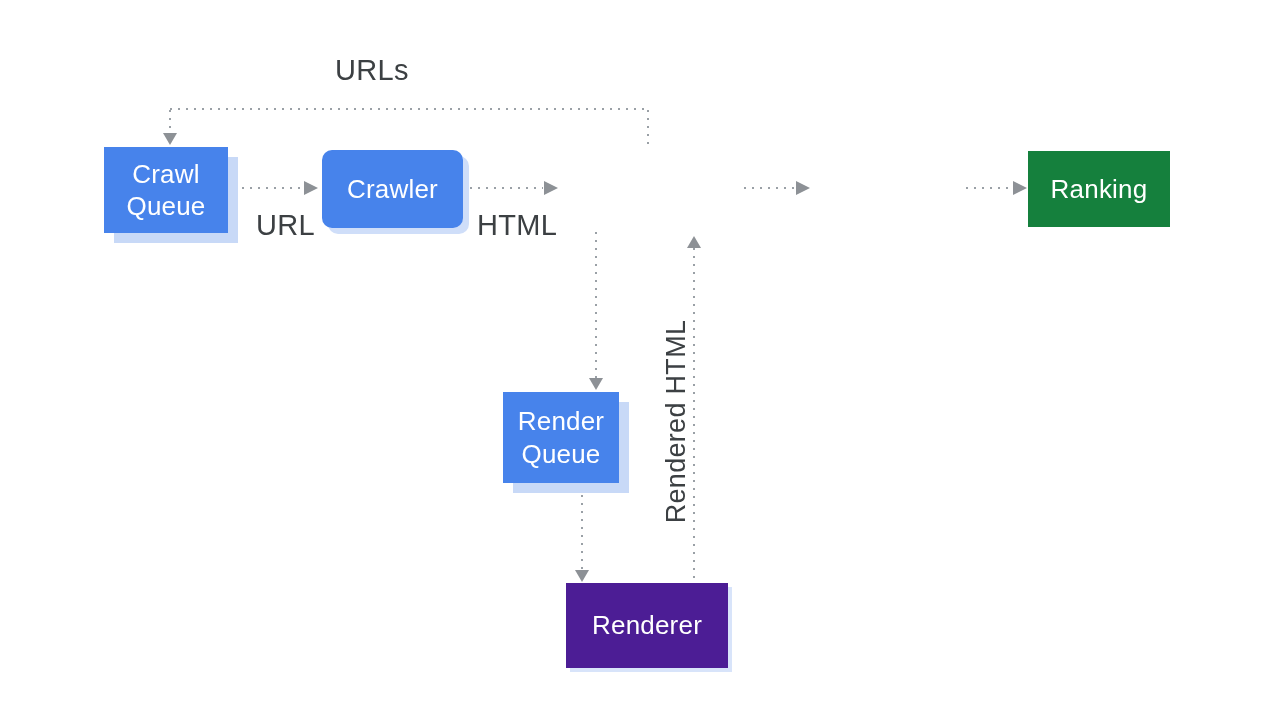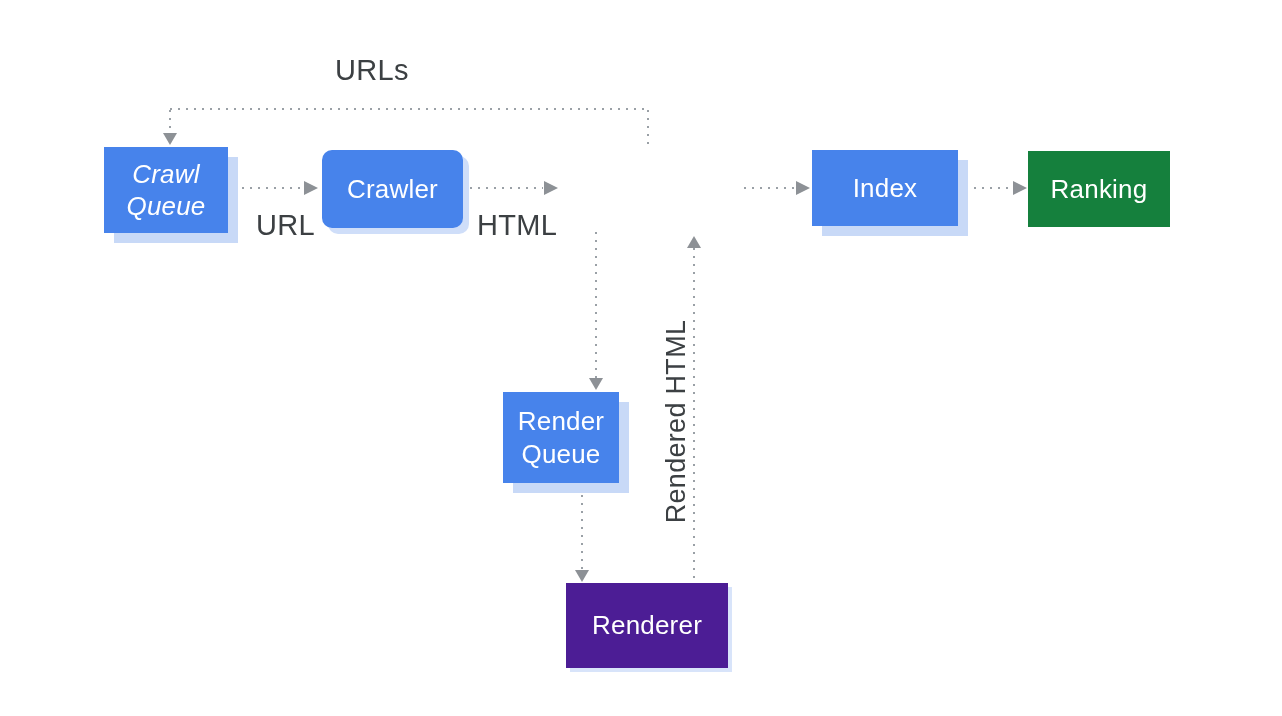--- a/index.html
+++ b/index.html
@@ -21,21 +21,21 @@
     color: #ffffff;
     font-size: 26px;
     line-height: 1.25;
     letter-spacing: 0.2px;
     white-space: pre-line;
   }
   .shadow-lg { box-shadow: 10px 10px 0 #c8d9f7; }
   .shadow-md { box-shadow: 6px 6px 0 #cfdef9; border-radius: 10px; }
   .shadow-sm { box-shadow: 4px 4px 0 #d8e4fa; }
 
-  .n-crawl-queue  { left:104px;  top:147px; width:124px; height:86px;font-style:italic; }
+  .n-crawl-queue  { left:104px;  top:147px; width:124px; height:86px; }
   .n-crawler      { left:322px;  top:150px; width:141px; height:78px; }
   .n-processing   { left:561px;  top:150px; width:175px; height:78px; }
   .n-index        { left:812px;  top:150px; width:146px; height:76px; }
   .n-ranking      { left:1028px; top:151px; width:142px; height:76px; }
   .n-render-queue { left:503px;  top:392px; width:116px; height:91px; }
   .n-renderer     { left:566px;  top:583px; width:162px; height:85px; }
 
   
   .h-line {
     position: absolute;
@@ -112,18 +112,17 @@
   <div class="v-line seg-renderer-proc"></div>
   <div class="arrow arrow-up" style="left:687px; top:236px;"></div>
 
   <div class="edge-label" style="left:335px; top:54px;">URLs</div>
   <div class="edge-label" style="left:256px; top:209px;">URL</div>
   <div class="edge-label" style="left:477px; top:209px;">HTML</div>
   <div class="edge-label vertical" style="left:571px; top:406px;">Rendered HTML</div>
 
   <div class="node n-crawl-queue shadow-lg" style="background: rgb(71, 131, 235);">Crawl Queue</div>
   <div class="node n-crawler shadow-md" style="background: rgb(71, 131, 235);">Crawler</div>
-  <div class="node n-index shadow-lg" style="background: rgb(71, 131, 235);">Index</div>
   <div class="node n-ranking" style="background: #15803d;">Ranking</div>
   <div class="node n-render-queue shadow-lg" style="background: rgb(71, 131, 235);">Render Queue</div>
   <div class="node n-renderer shadow-sm" style="background: #4c1d95;">Renderer</div>
 
 </div>
 
 </body></html>

